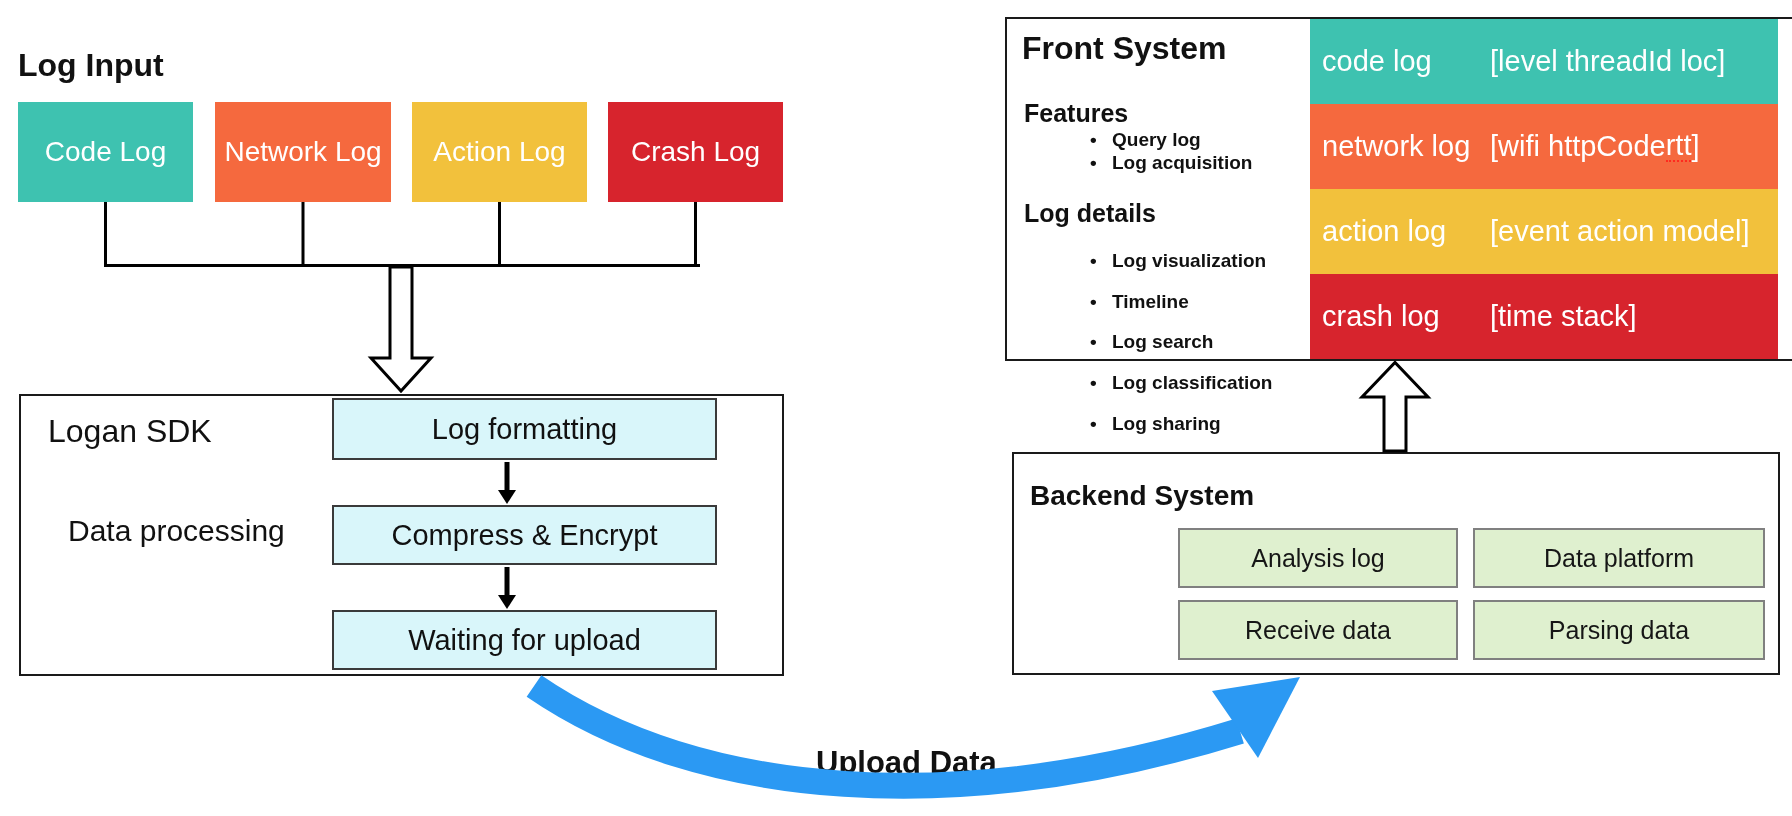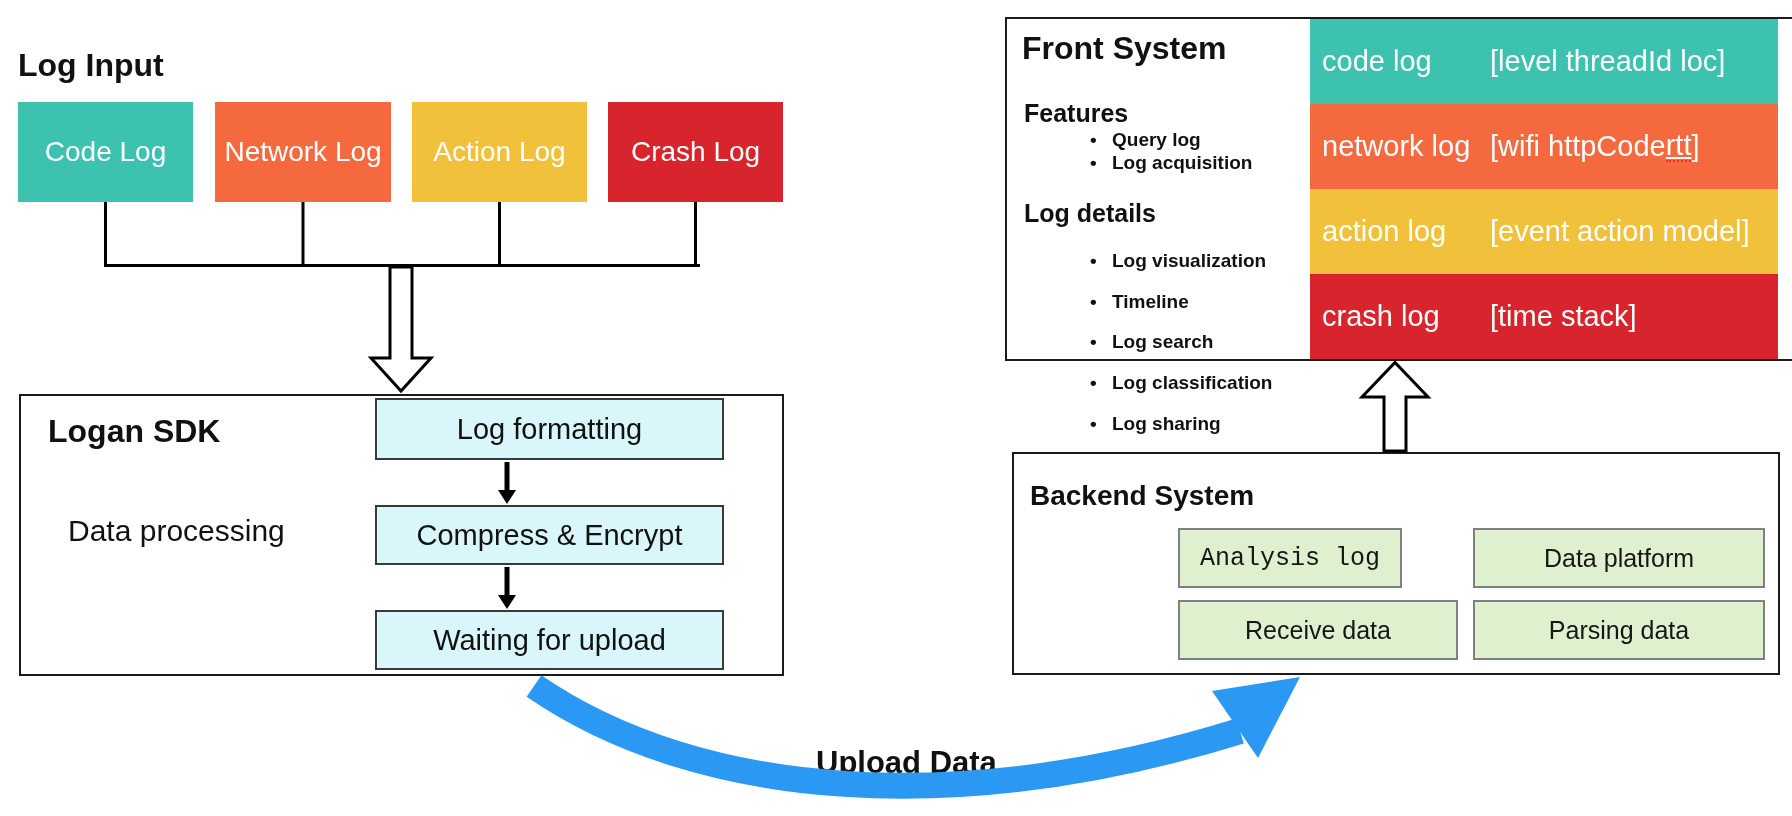--- a/index.html
+++ b/index.html
@@ -17,27 +17,27 @@
     display:flex;align-items:center;justify-content:center;
     color:#fff;font-size:28px;white-space:nowrap;
   }
   .teal{background:#3EC2B0;text-align:right;}
   .orange{background:#F5693E;}
   .yellow{background:#F2C13C;}
   .red{background:#D7242D;}
 
   
   .outline-box{position:absolute;border:2px solid #1a1a1a;background:#fff;}
-  .logan-title{position:absolute;left:27px;top:17px;font-size:32px;font-weight:bold;white-space:nowrap;}
+  .logan-title{position:absolute;left:27px;top:17px;font-size:32px;font-weight:normal;white-space:nowrap;}
   .logan-side{position:absolute;left:47px;top:118px;font-size:30px;white-space:nowrap;}
   .step-box{
-    position:absolute;left:311px;width:349px;height:60px;
+    position:absolute;left:311px;width:385px;height:60px;
     background:#D9F6FA;border:2px solid #3a3a3a;
     display:flex;align-items:center;justify-content:center;
-    font-size:29px;white-space:nowrap;margin-left:43px;
+    font-size:29px;white-space:nowrap;
   }
 
   
   .front-left-title{position:absolute;left:15px;top:11px;font-size:32px;font-weight:bold;white-space:nowrap;}
   .front-heading{position:absolute;left:17px;font-size:25px;font-weight:bold;white-space:nowrap;}
   ul.bullets{position:absolute;left:73px;margin:0;padding:0;list-style:none;width:230px;}
   ul.bullets li{
     position:relative;padding-left:32px;font-size:19px;font-weight:bold;white-space:nowrap;
   }
   ul.bullets.tight li{line-height:23px;}
@@ -45,21 +45,21 @@
   ul.bullets li::before{
     content:"\2022";position:absolute;left:10px;top:0;font-size:19px;
   }
   .row-band{position:absolute;left:303px;top:0;width:468px;height:340px;display:flex;flex-direction:column;}
   .log-row{
     position:relative;height:85px;display:flex;align-items:center;
     color:#fff;font-size:29px;white-space:nowrap;
   }
   .log-row .row-name{padding-left:12px;}
   .log-row .row-detail{position:absolute;left:180px;top:0;height:100%;display:flex;align-items:center;}
-  .squiggle{border-bottom:2px dotted #ff2a1e;line-height:1;text-decoration:underline;}
+  .squiggle{border-bottom:2px dotted #ff2a1e;line-height:1;}
 
   
   .backend-title{position:absolute;left:16px;top:26px;font-size:28px;font-weight:bold;white-space:nowrap;}
   .green-box{
     position:absolute;height:60px;background:#DFF0CF;border:2px solid #808080;
     display:flex;align-items:center;justify-content:center;font-size:25px;white-space:nowrap;color:#161616;
   }
 
   .upload-label{position:absolute;left:816px;top:745px;font-size:31px;font-weight:bold;white-space:nowrap;}
 
@@ -142,21 +142,21 @@
             <span>[time stack]</span>
             <span class="squiggle"></span>
             <span></span>
           </span>
       </div>
     </div>
   </div>
 
   <div class="outline-box" style="left:1012px;top:452px;width:768px;height:223px;">
     <div class="backend-title">Backend System</div>
-    <div class="green-box" style="left:164px;top:74px;width:224px;font-family:Liberation Mono, monospace;">Analysis log</div>
+    <div class="green-box" style="left:164px;top:74px;width:280px;">Analysis log</div>
     <div class="green-box" style="left:459px;top:74px;width:292px;">Data platform</div>
     <div class="green-box" style="left:164px;top:146px;width:280px;">Receive data</div>
     <div class="green-box" style="left:459px;top:146px;width:292px;">Parsing data</div>
   </div>
 
   <div class="upload-label">Upload Data</div>
 
   <svg class="overlay" width="1792" height="816" viewBox="0 0 1792 816">
 
     <path d="M105.5 202 V264 M303 202 V264 M499.5 202 V264 M695.5 202 V264 M104 265.5 H700" stroke="#000" stroke-width="3" fill="none"></path>

